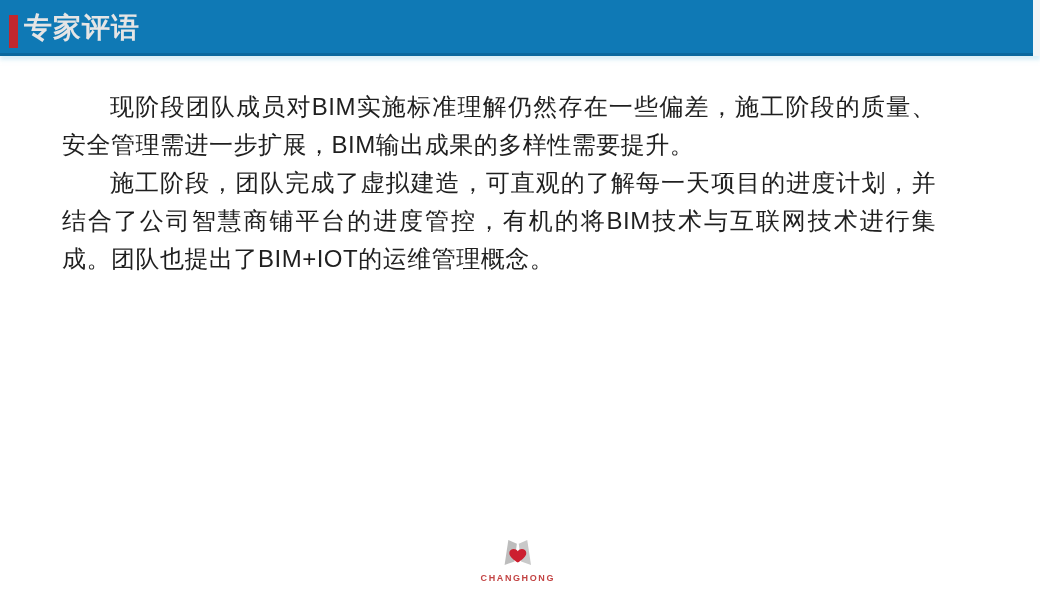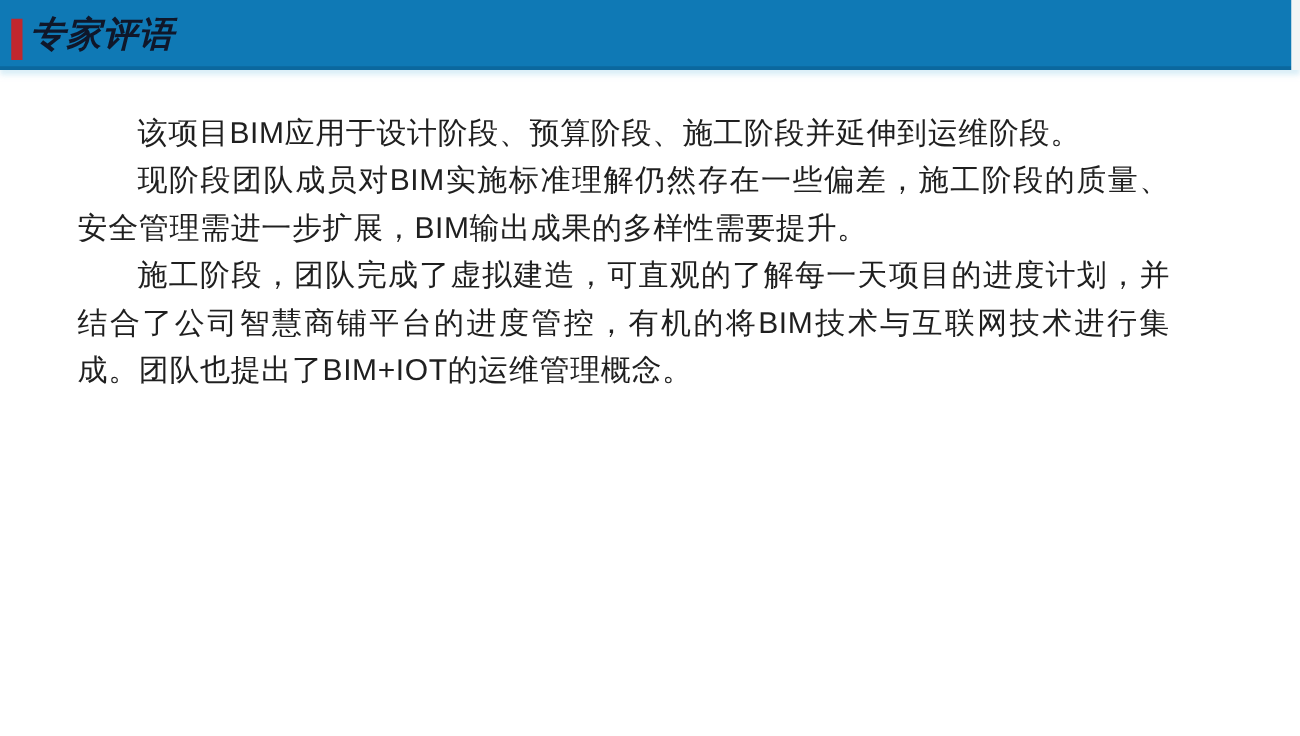--- a/index.html
+++ b/index.html
@@ -24,27 +24,26 @@
   }
   .header-accent {
     position: absolute;
     left: 9px; top: 15px;
     width: 9px; height: 33px;
     background: #c1272d;
   }
   .header-title {
     position: absolute;
     left: 24px; top: 12px;
-    color: #0f172a;
+    color: #e5e5e5;
     font-size: 28px;
     font-weight: bold;
     letter-spacing: 1px;
     line-height: 32px;
     white-space: nowrap;
-    font-style: italic;
   }
   .header-right-gap {
     position: absolute;
     right: 0; top: 0;
     width: 7px; height: 56px;
     background: #f3f5f6;
   }
 
   
   .content {
@@ -88,19 +87,26 @@
 
 <div class="slide">
 
   <div class="header">
     <div class="header-accent"></div>
     <div class="header-title">专家评语</div>
     <div class="header-right-gap"></div>
   </div>
 
   <div class="content">
-    <p>该项目BIM应用于设计阶段、预算阶段、施工阶段并延伸到运维阶段。</p>
     <p>现阶段团队成员对BIM实施标准理解仍然存在一些偏差，施工阶段的质量、安全管理需进一步扩展，BIM输出成果的多样性需要提升。</p>
     <p>施工阶段，团队完成了虚拟建造，可直观的了解每一天项目的进度计划，并结合了公司智慧商铺平台的进度管控，有机的将BIM技术与互联网技术进行集成。团队也提出了BIM+IOT的运维管理概念。</p>
   </div>
 
+  <div class="footer-logo">
+    <svg class="logo-mark" width="42" height="34" viewBox="0 0 44 36" aria-hidden="true">
+      <path d="M12 2 L21 6 L18.5 25 L8 28.5 Z" fill="#bdbdbd"></path>
+      <path d="M32 2 L23 6 L25.5 25 L36 28.5 Z" fill="#c9c9c9"></path>
+      <path d="M22 14 c-2.5 -4.2 -9 -2.6 -9 1.8 c0 4 5 7.6 9 10.2 c4 -2.6 9 -6.2 9 -10.2 c0 -4.4 -6.5 -6 -9 -1.8 Z" fill="#cc1f2f"></path>
+    </svg>
+    <span class="logo-text">CHANGHONG</span>
+  </div>
 
 </div>
 
 </body></html>

